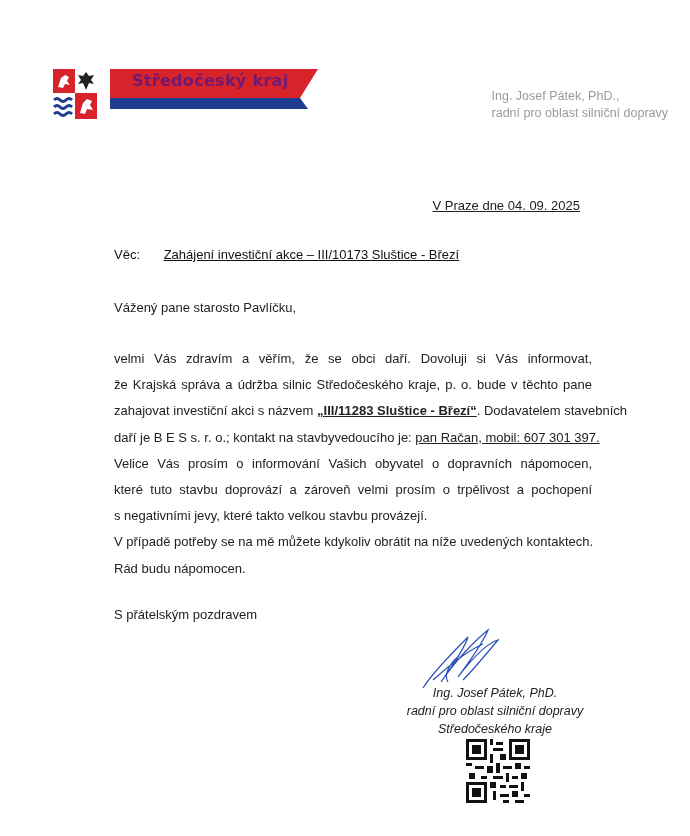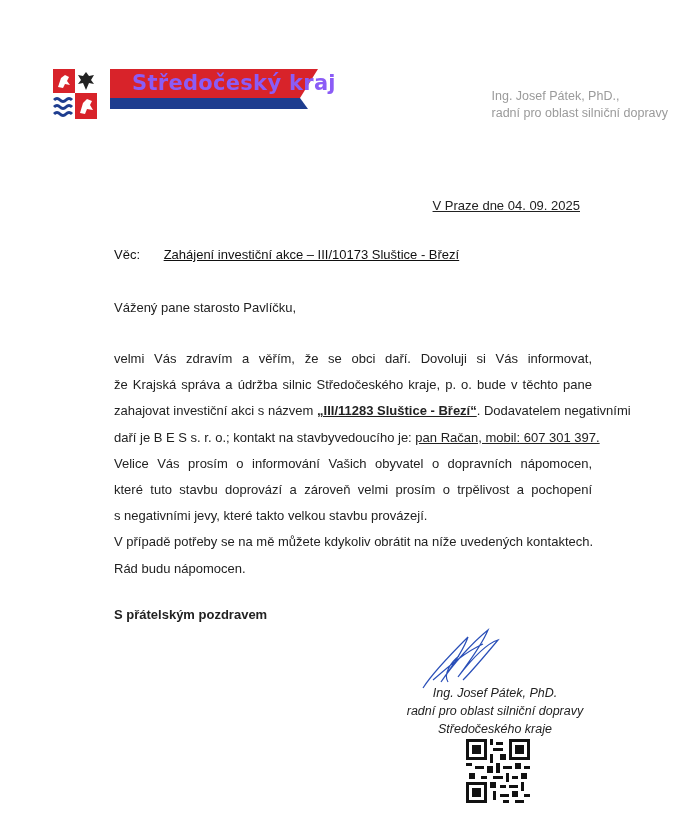--- a/index.html
+++ b/index.html
@@ -1,30 +1,30 @@
 <!DOCTYPE html>
 <html><head>
 <meta charset="utf-8">
 <style>
   html, body { margin:0; padding:0; }
   body { width:690px; height:836px; background:#ffffff; position:relative; overflow:hidden;
          font-family:"Liberation Sans", sans-serif; color:#222; }
   .abs { position:absolute; }
   .coat { left:53px; top:69px; width:44px; height:50px; }
   .banner { left:110px; top:69px; width:210px; height:40px; }
-  .banner-text { left:132px; top:71px; font-size:21px; color:#8b5cf6; font-weight:bold; letter-spacing:0.3px; font-family:"DejaVu Sans", sans-serif; }
+  .banner-text { left:132px; top:71px; font-size:16px; color:#701a75; font-weight:bold; letter-spacing:0.3px; font-family:"DejaVu Sans", sans-serif; }
   .sender { right:22px; top:88px; color:#9a9a9a; font-size:12.5px; line-height:17px; }
   .date { right:110px; top:198px; font-size:13px; color:#222;text-decoration:underline; }
   .subject { left:114px; top:247px; font-size:13px; color:#111; }
   .subject u { text-decoration:underline;margin-left:20px; }
   .greeting { left:114px; top:300px; font-size:13px; }
   .body { left:114px; top:346px; width:478px; font-size:13px; line-height:26.2px; text-align:justify; }
   .body .line { display:block; text-align:justify; text-align-last:justify; white-space:nowrap; }
   .body .last { text-align-last:left; }
-  .closing { left:114px; top:607px; font-size:13px;font-weight:bold; }
+  .closing { left:114px; top:607px; font-size:13px; }
   .sig { left:393px; top:622px; width:120px; height:70px; }
   .signer { left:380px; top:684px; width:230px; text-align:center; font-style:italic; font-size:12.5px; line-height:18px; color:#222; }
   .qr { left:466px; top:739px; width:64px; height:64px; }
 </style>
 </head>
 <body>
 
 <svg class="abs coat" viewBox="0 0 44 50">
   <rect x="0" y="0" width="22" height="24" fill="#d8232a"></rect>
   <rect x="22" y="0" width="22" height="24" fill="#ffffff"></rect>
@@ -58,21 +58,21 @@
 <div class="abs subject">
   <span>Věc:</span>
   <u>Zahájení investiční akce – III/10173 Sluštice - Březí</u>
 </div>
 
 <div class="abs greeting">Vážený pane starosto Pavlíčku,</div>
 
 <div class="abs body">
   <span class="line">velmi Vás zdravím a věřím, že se obci daří. Dovoluji si Vás informovat,</span>
   <span class="line">že Krajská správa a údržba silnic Středočeského kraje, p. o. bude v těchto pane</span>
-  <span class="line"><span>zahajovat investiční akci s názvem </span><u style="font-weight:bold">„III/11283 Sluštice - Březí“</u><span>. Dodavatelem negativními</span></span>
+  <span class="line"><span>zahajovat investiční akci s názvem </span><u style="font-weight:bold">„III/11283 Sluštice - Březí“</u><span>. Dodavatelem stavebních</span></span>
   <span class="line last"><span>daří je B E S s. r. o.; kontakt na stavbyvedoucího je: </span><u>pan Račan, mobil: 607 301 397.</u></span>
   <span class="line">Velice Vás prosím o informování Vašich obyvatel o dopravních nápomocen,</span>
   <span class="line">které tuto stavbu doprovází a zároveň velmi prosím o trpělivost a pochopení</span>
   <span class="line last">s negativními jevy, které takto velkou stavbu provázejí.</span>
   <span class="line last">V případě potřeby se na mě můžete kdykoliv obrátit na níže uvedených kontaktech.</span>
   <span class="line last">Rád budu nápomocen.</span>
 </div>
 
 <div class="abs closing">S přátelským pozdravem</div>
 

